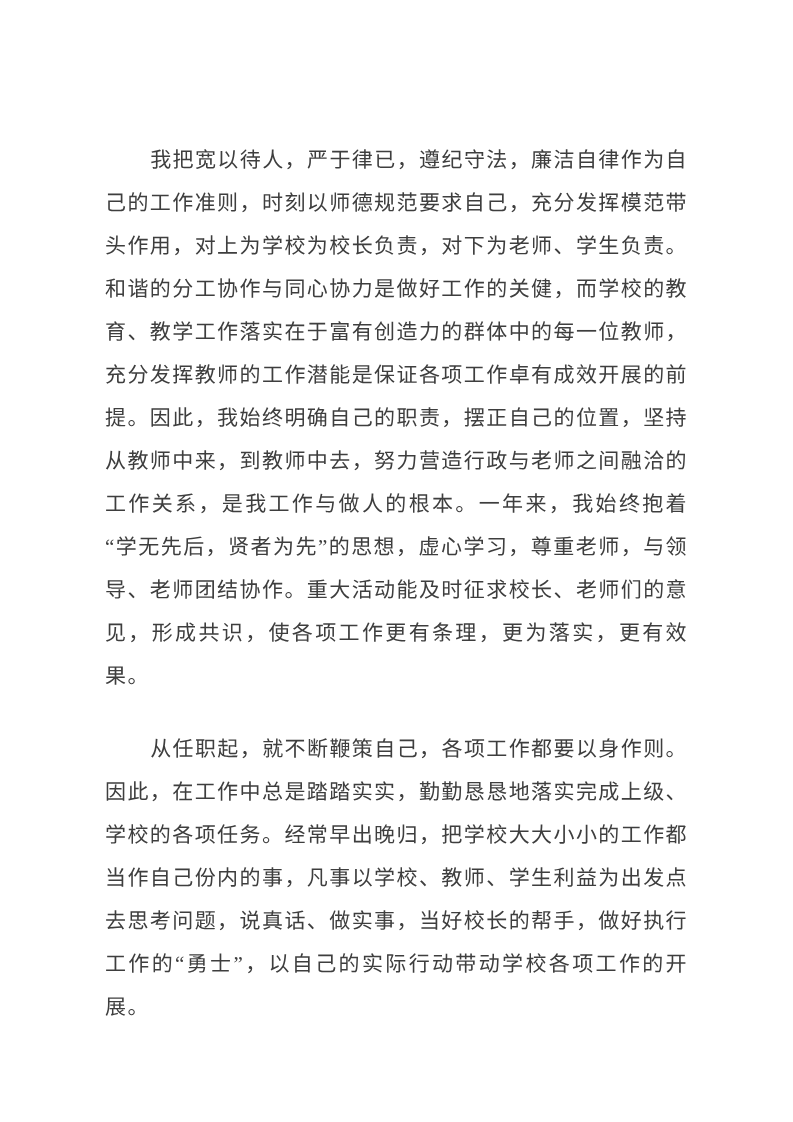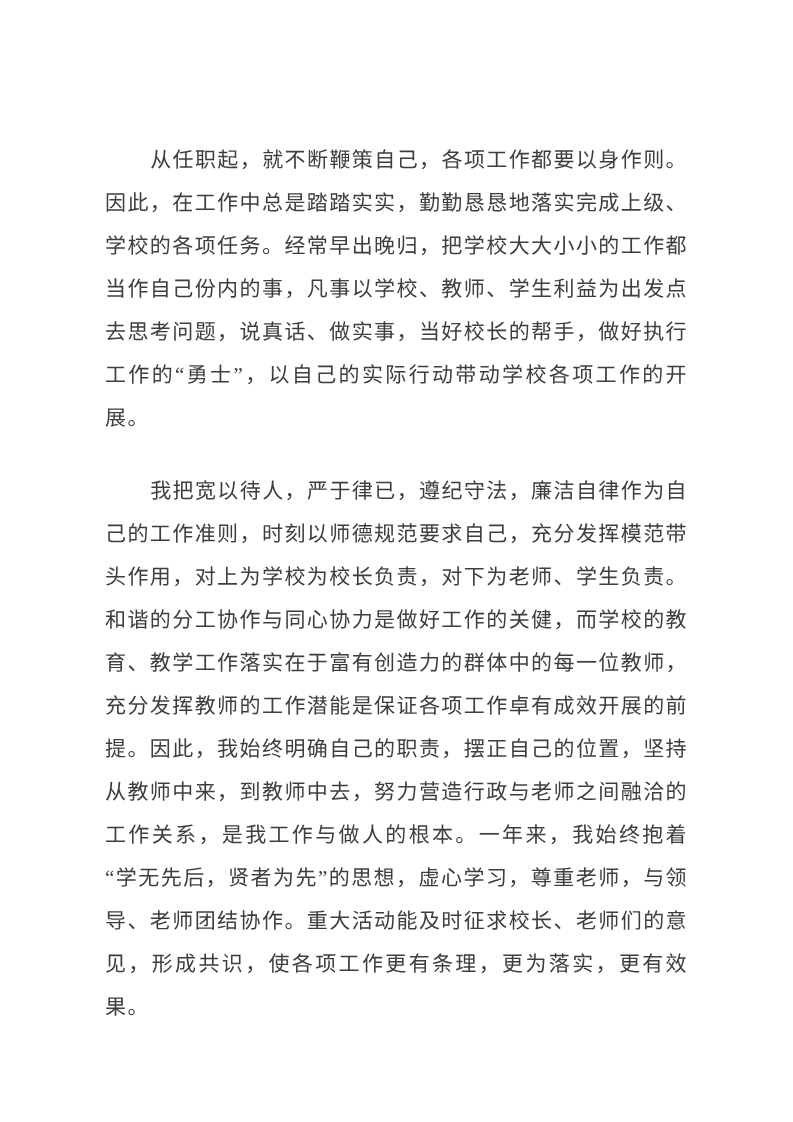--- a/index.html
+++ b/index.html
@@ -29,16 +29,16 @@
     text-align: justify;
     text-indent: 2.15em;
     word-break: break-all;
   }
 </style>
 </head>
 <body>
 
 <div class="page">
   <div class="doc-body">
+    <p class="para">我把宽以待人，严于律已，遵纪守法，廉洁自律作为自己的工作准则，时刻以师德规范要求自己，充分发挥模范带头作用，对上为学校为校长负责，对下为老师、学生负责。和谐的分工协作与同心协力是做好工作的关健，而学校的教育、教学工作落实在于富有创造力的群体中的每一位教师，充分发挥教师的工作潜能是保证各项工作卓有成效开展的前提。因此，我始终明确自己的职责，摆正自己的位置，坚持从教师中来，到教师中去，努力营造行政与老师之间融洽的工作关系，是我工作与做人的根本。一年来，我始终抱着“学无先后，贤者为先”的思想，虚心学习，尊重老师，与领导、老师团结协作。重大活动能及时征求校长、老师们的意见，形成共识，使各项工作更有条理，更为落实，更有效果。</p>
     <p class="para">从任职起，就不断鞭策自己，各项工作都要以身作则。因此，在工作中总是踏踏实实，勤勤恳恳地落实完成上级、学校的各项任务。经常早出晚归，把学校大大小小的工作都当作自己份内的事，凡事以学校、教师、学生利益为出发点去思考问题，说真话、做实事，当好校长的帮手，做好执行工作的“勇士”，以自己的实际行动带动学校各项工作的开展。</p>
-    <p class="para">我把宽以待人，严于律已，遵纪守法，廉洁自律作为自己的工作准则，时刻以师德规范要求自己，充分发挥模范带头作用，对上为学校为校长负责，对下为老师、学生负责。和谐的分工协作与同心协力是做好工作的关健，而学校的教育、教学工作落实在于富有创造力的群体中的每一位教师，充分发挥教师的工作潜能是保证各项工作卓有成效开展的前提。因此，我始终明确自己的职责，摆正自己的位置，坚持从教师中来，到教师中去，努力营造行政与老师之间融洽的工作关系，是我工作与做人的根本。一年来，我始终抱着“学无先后，贤者为先”的思想，虚心学习，尊重老师，与领导、老师团结协作。重大活动能及时征求校长、老师们的意见，形成共识，使各项工作更有条理，更为落实，更有效果。</p>
   </div>
 </div>
 
 </body></html>

